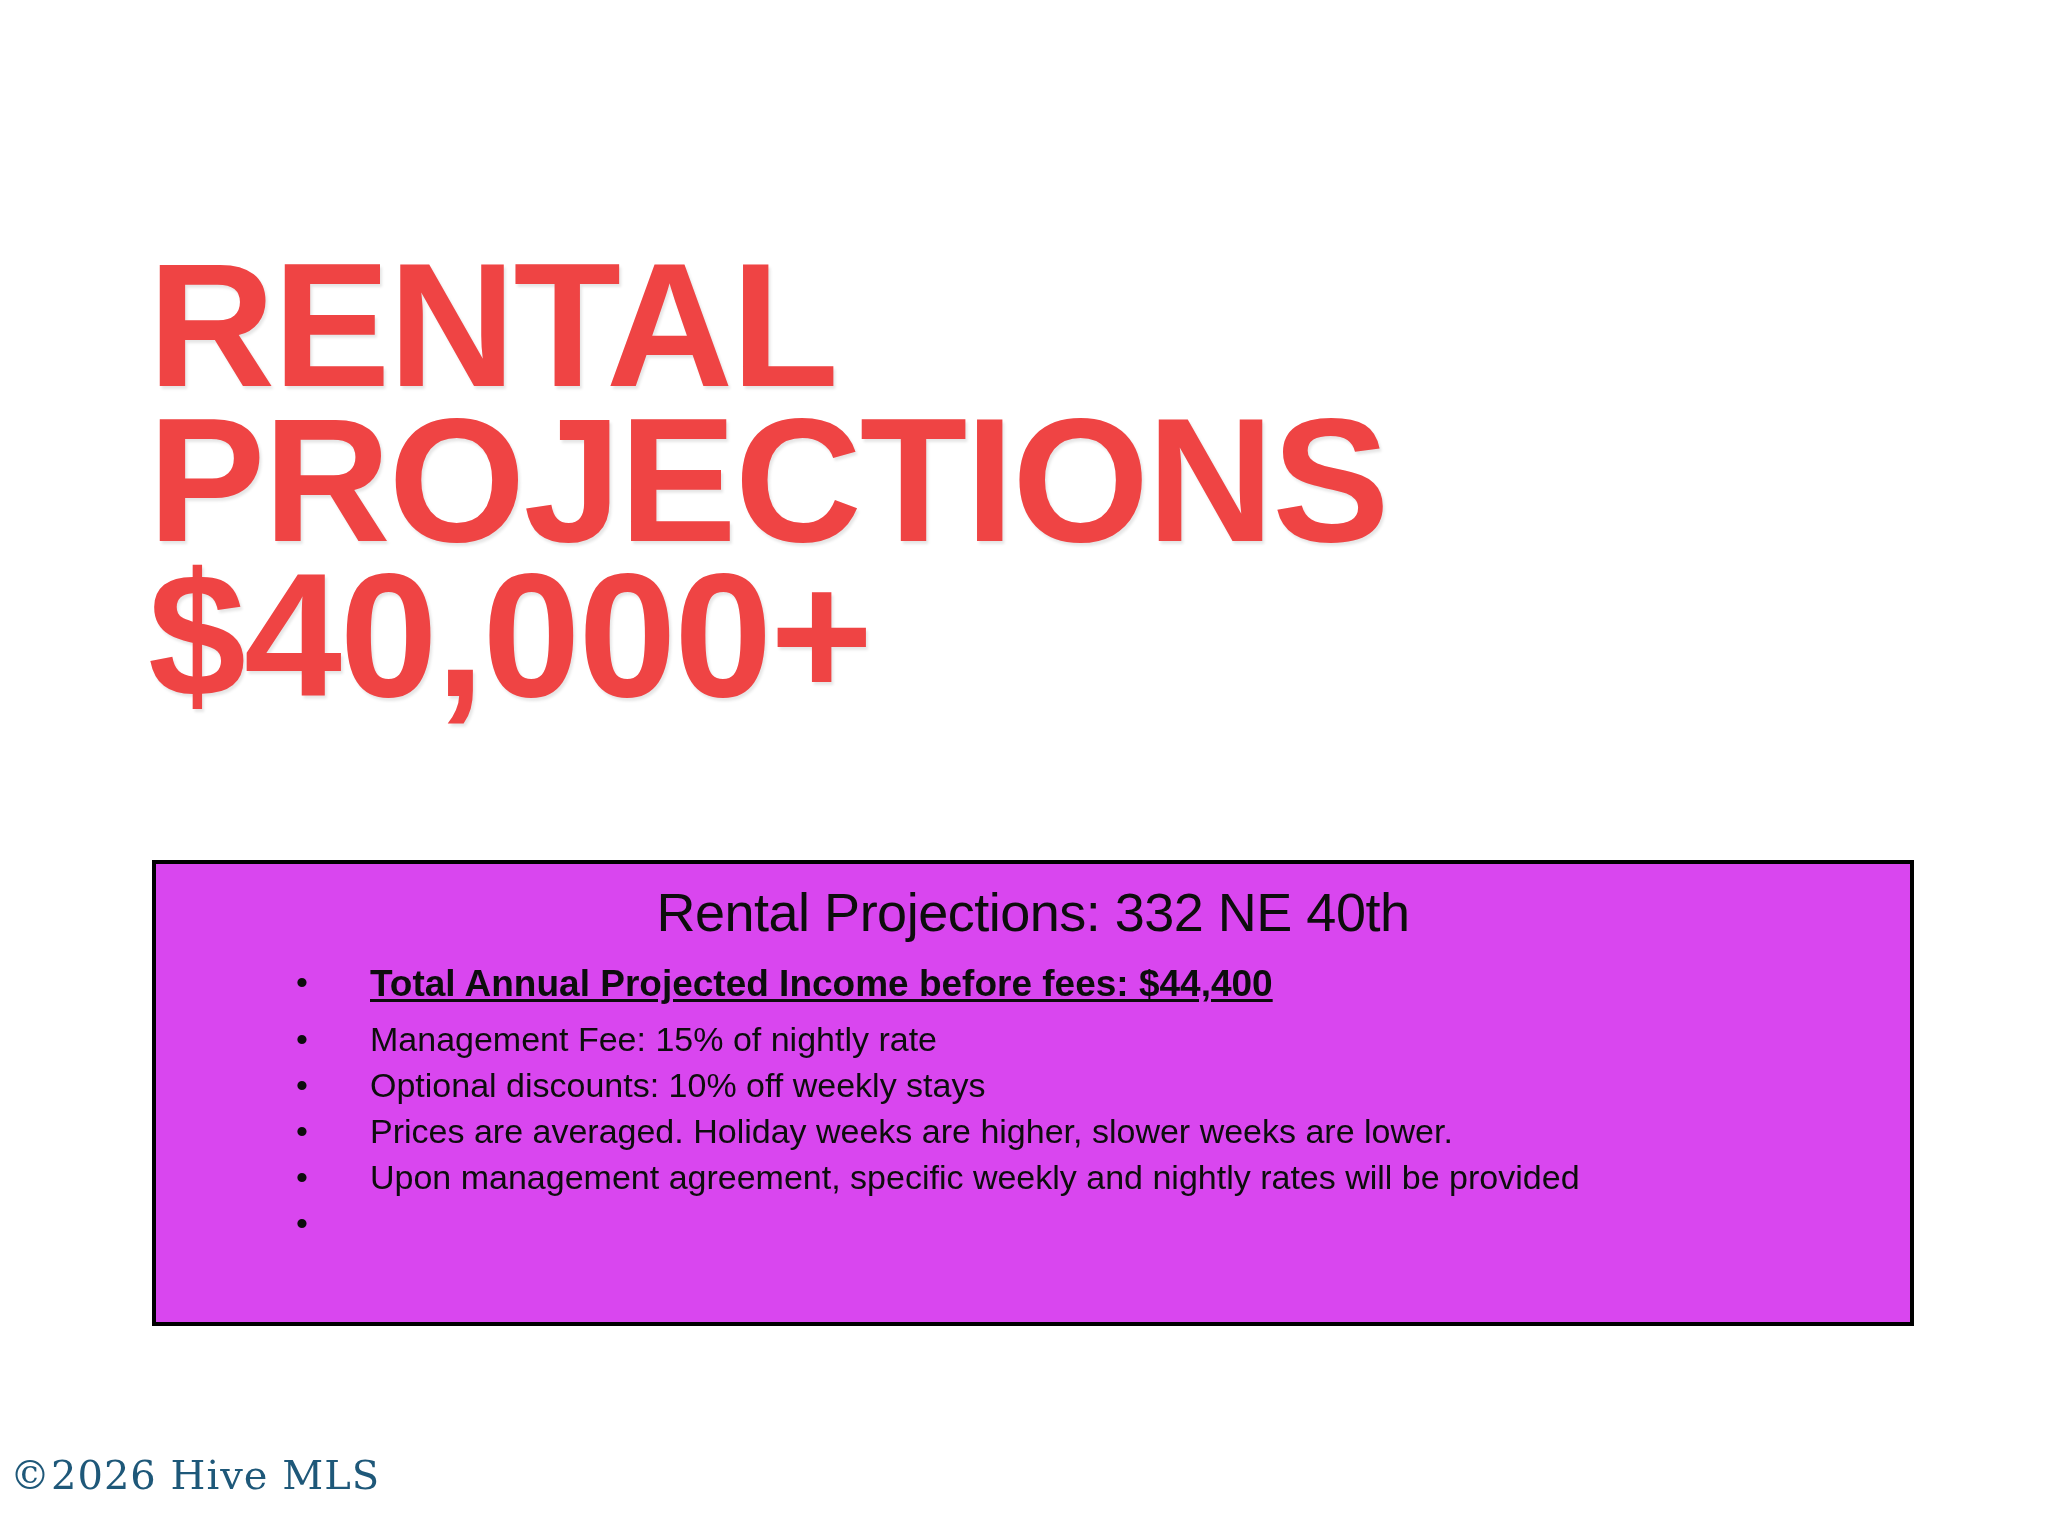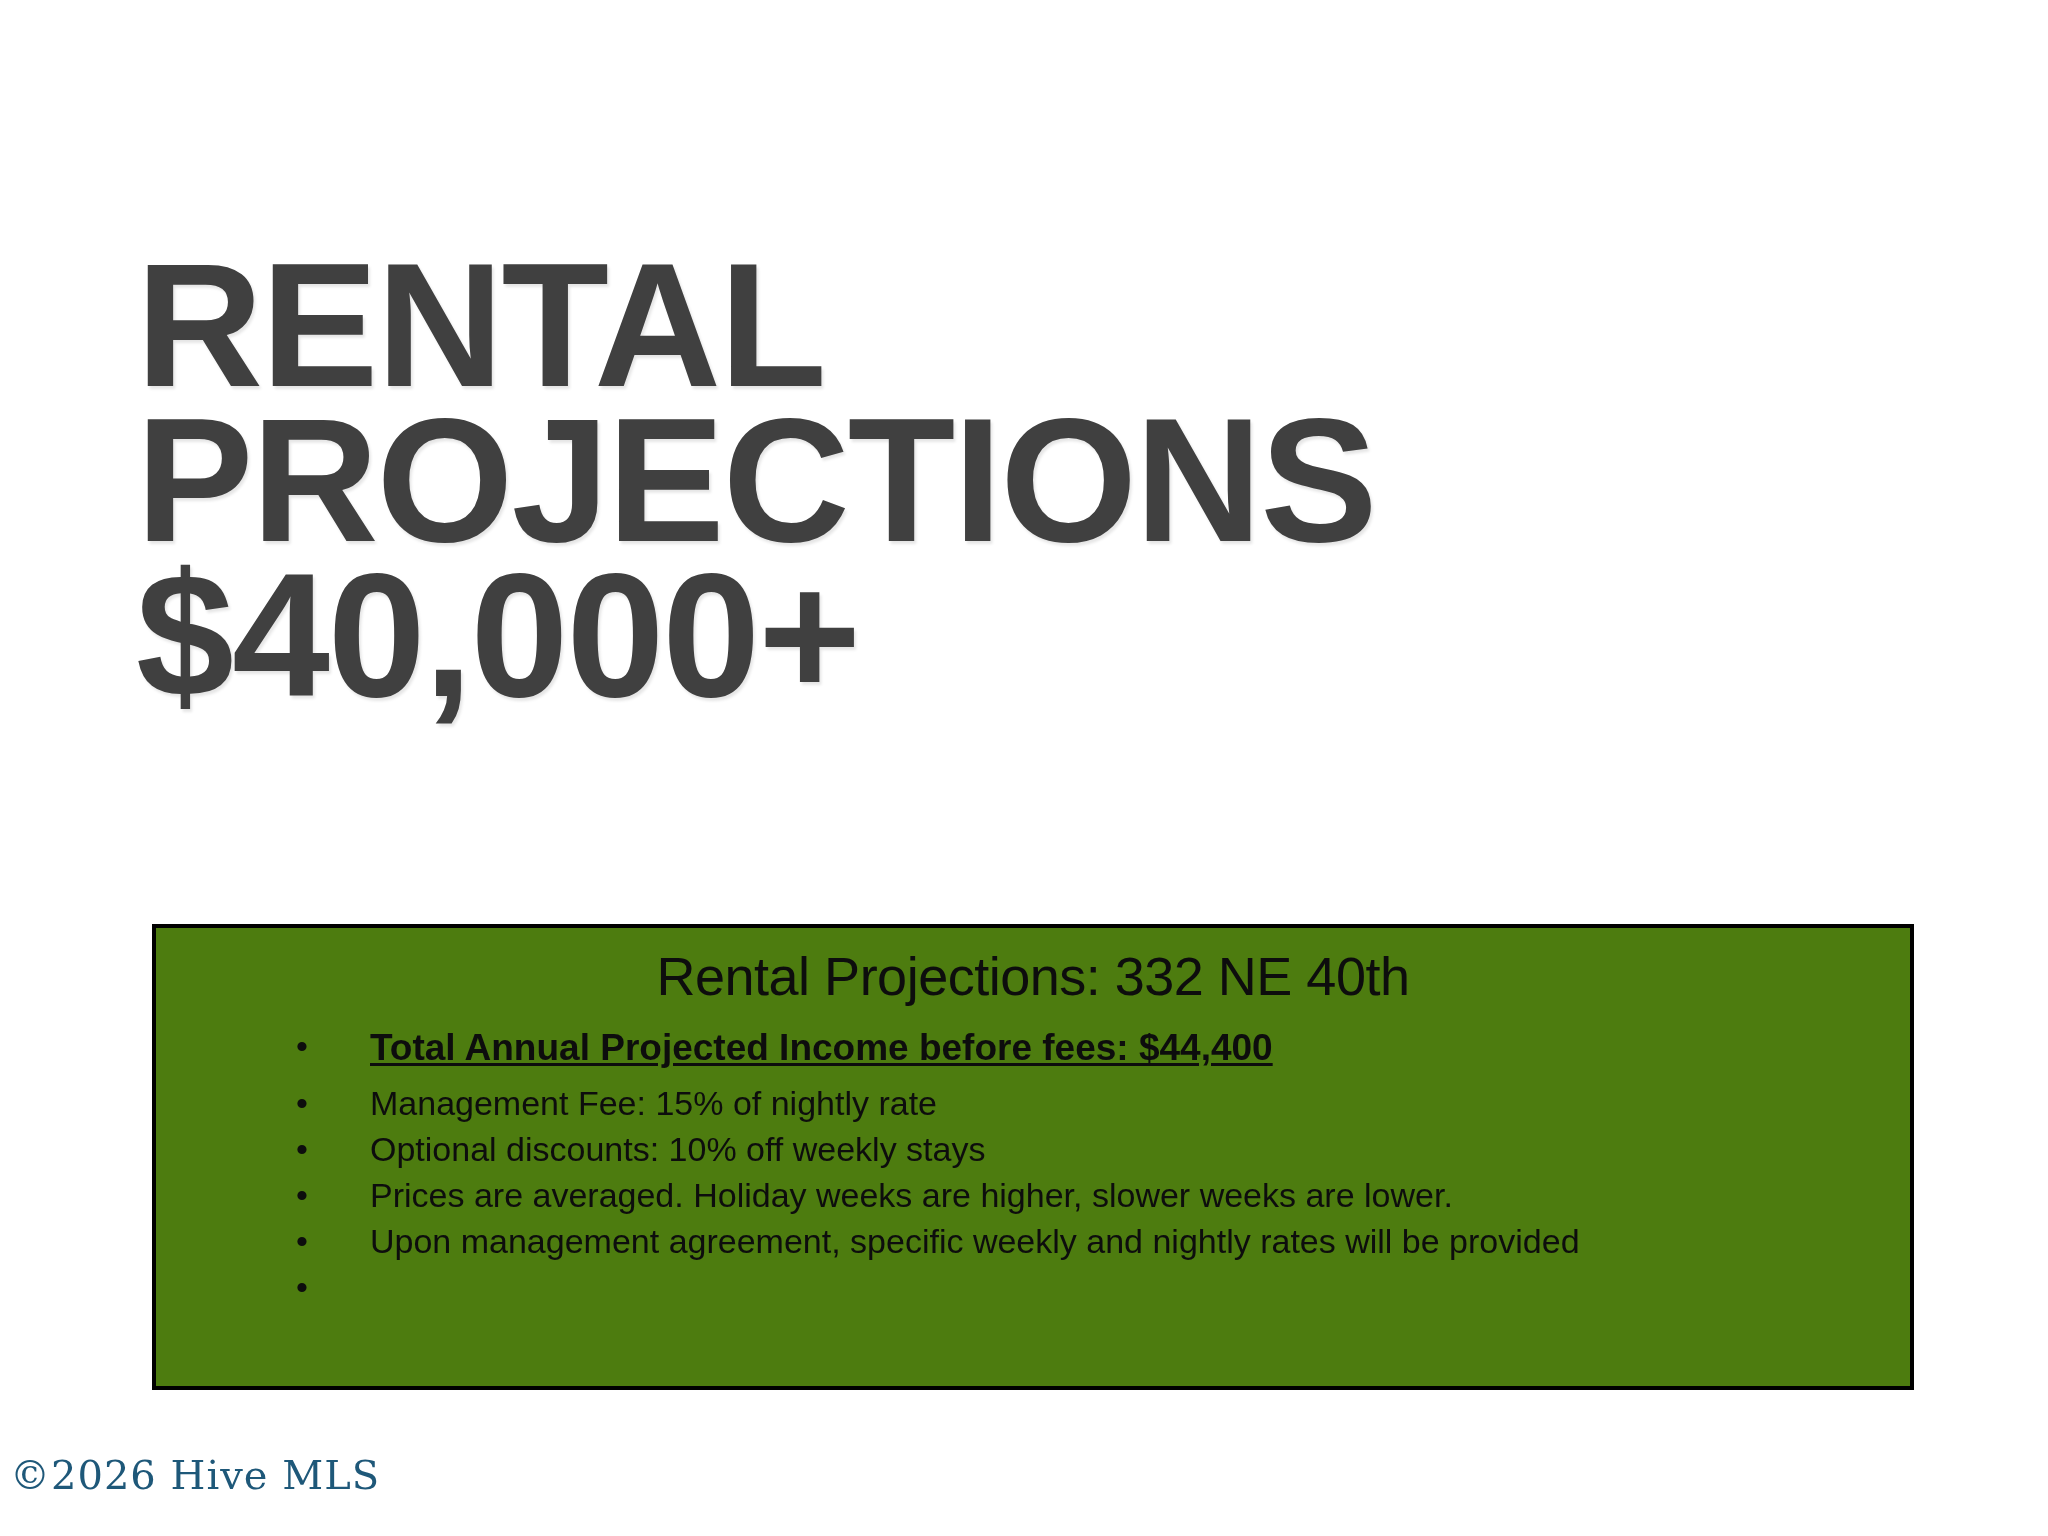--- a/index.html
+++ b/index.html
@@ -18,50 +18,50 @@
   
   #slide {
     position: absolute;
     inset: 0;
     background: #ffffff;
   }
 
   
   #headline {
     position: absolute;
-    left: 136px;
+    left: 148px;
     top: 248px;
     width: 1520px;
-    color: #404040;
+    color: #ef4444;
     font-family: "Liberation Sans", sans-serif;
     font-weight: bold;
     font-size: 176px;
     line-height: 0.88;
     letter-spacing: -2px;
     text-align: left;
     white-space: nowrap;
     text-shadow: 2px 3px 3px rgba(0,0,0,0.10);
   }
   #headline .hl-line {
     display: block;
   }
   #headline .hl-line-1 { }
   #headline .hl-line-2 { }
   #headline .hl-line-3 { }
 
   
   #content-box {
     position: absolute;
     left: 152px;
-    top: 924px;
+    top: 860px;
     width: 1762px;
     height: 466px;
     box-sizing: border-box;
     border: 4px solid #000000;
-    background: #4d7c0f;
+    background: #d946ef;
   }
 
   #box-title {
     margin: 0;
     padding: 18px 10px 0 10px;
     text-align: center;
     font-family: "Liberation Sans", sans-serif;
     font-weight: normal;
     font-size: 54px;
     line-height: 1.12;

